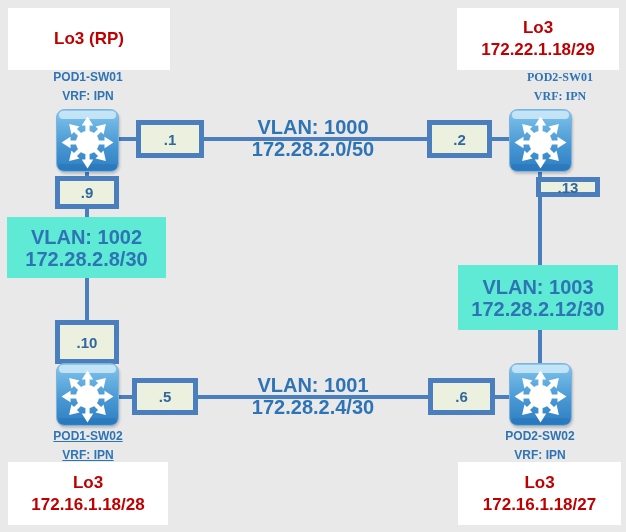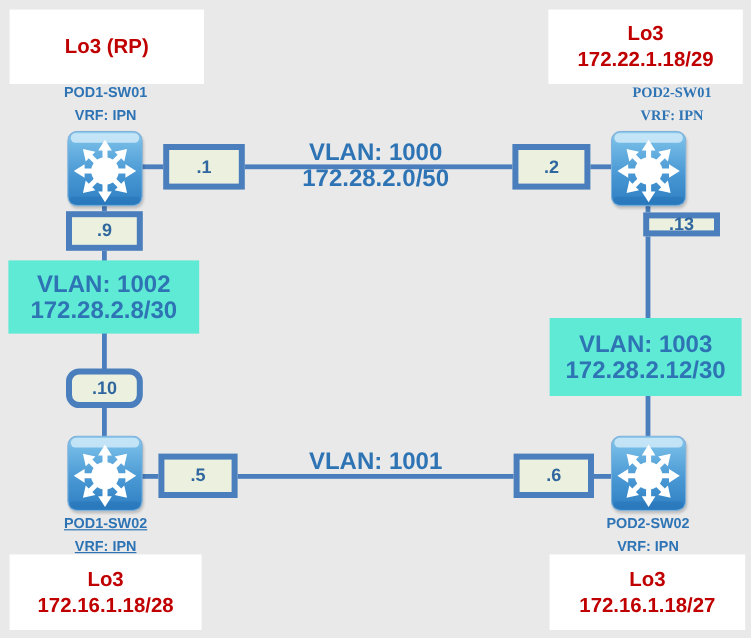--- a/index.html
+++ b/index.html
@@ -142,39 +142,40 @@
 
   <div class="port" style="left:136px;top:120px;width:68px;height:38px;">
     <span>.1</span>
   </div>
   <div class="port" style="left:427px;top:120px;width:65px;height:38px;">
     <span>.2</span>
   </div>
   <div class="port" style="left:55px;top:176px;width:64px;height:33px;">
     <span>.9</span>
   </div>
-  <div class="port" style="left:55px;top:307px;width:64px;height:33px;border-radius:11px;">
+  <div class="port" style="left:55px;top:320px;width:64px;height:44px;">
     <span>.10</span>
   </div>
   <div class="port" style="left:536px;top:177px;width:64px;height:20px;">
     <span>.13</span>
   </div>
   <div class="port" style="left:132px;top:378px;width:66px;height:37px;">
     <span>.5</span>
   </div>
   <div class="port" style="left:428px;top:378px;width:67px;height:37px;">
     <span>.6</span>
   </div>
 
   <div class="linklabel" style="left:223px;top:116px;width:180px;">
     <div>VLAN: 1000</div>
     <div>172.28.2.0/50</div>
   </div>
   <div class="linklabel" style="left:223px;top:374px;width:180px;">
     <div>VLAN: 1001</div>
+    <div>172.28.2.4/30</div>
   </div>
   <div class="linklabel boxed" style="left:7px;top:217px;width:159px;height:61px;">
     <div>VLAN: 1002</div>
     <div>172.28.2.8/30</div>
   </div>
   <div class="linklabel boxed" style="left:458px;top:232px;width:160px;height:65px;margin-top:33px;">
     <div>VLAN: 1003</div>
     <div>172.28.2.12/30</div>
   </div>
 

